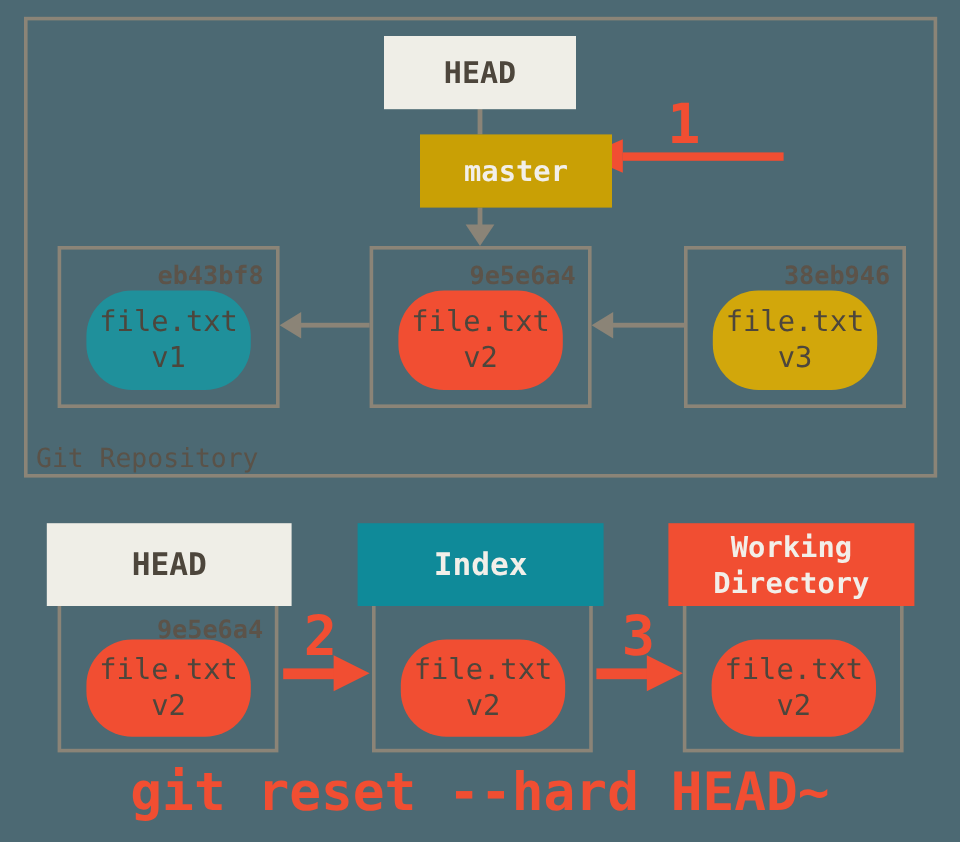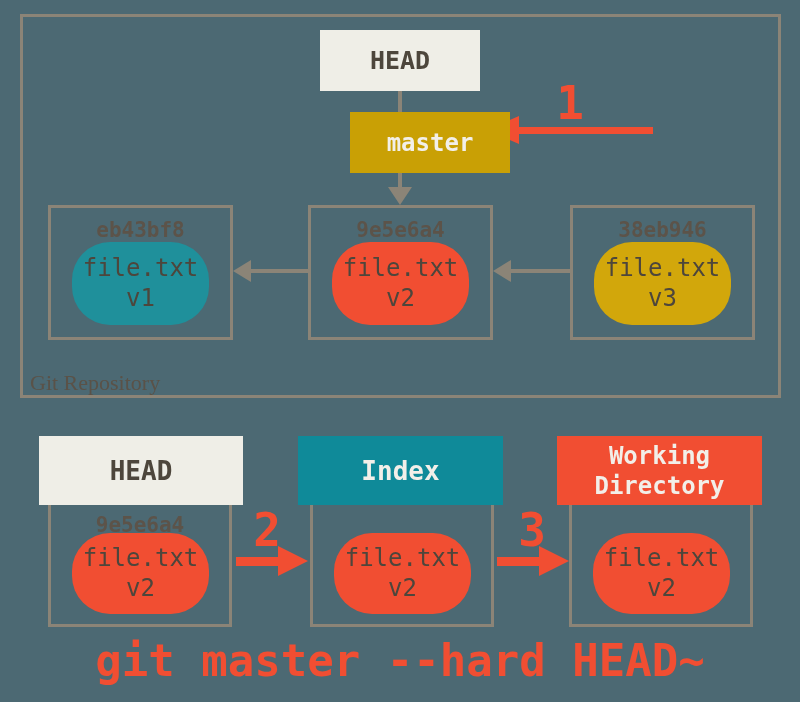--- a/index.html
+++ b/index.html
@@ -21,36 +21,36 @@
   .pill {
     position:absolute; border-radius:38px; z-index:3;
     display:flex; flex-direction:column; align-items:center; justify-content:center;
     color:#4D463C; font-size:24px; line-height:1.22; text-align:center;
   }
   .pill-red  { background:#F14E32; }
   .pill-teal { background:#1F909B; }
   .pill-gold { background:#D2A70B; }
   .hash {
     position:absolute; width:100%; text-align:center;
-    color:#5C5349; font-size:21px; z-index:2;
+    color:#5C5349; font-size:21px; z-index:2;margin-left:35px;
   }
   .gline { position:absolute; background:#8B8477; z-index:1; }
   .rline { position:absolute; background:#F14E32; z-index:4; }
   .tri { position:absolute; width:0; height:0; z-index:4; }
   .tri-down-gray  { border-left:12px solid transparent; border-right:12px solid transparent; border-top:18px solid #8B8477; }
   .tri-left-gray  { border-top:11px solid transparent; border-bottom:11px solid transparent; border-right:18px solid #8B8477; }
   .tri-left-red   { border-top:14px solid transparent; border-bottom:14px solid transparent; border-right:32px solid #F14E32; }
   .tri-right-red  { border-top:15px solid transparent; border-bottom:15px solid transparent; border-left:30px solid #F14E32; }
   .stepnum {
     position:absolute; color:#F14E32; font-weight:bold; font-size:46px;
     line-height:1; text-align:center; z-index:6;
   }
   .repo-label {
     position:absolute; left:30px; top:370px;
-    color:#5A5248; font-size:22px; z-index:2;font-family:Liberation Serif, serif;
+    color:#5A5248; font-size:22px; z-index:2;
   }
   .cmd {
     position:absolute; top:637px; left:0; width:100%; text-align:center;
     color:#F14E32; font-weight:bold; font-size:44px; line-height:1.1; z-index:6;
   }
   .wd-text { line-height:1.25; font-size:24px; padding:0 8px; }
 </style>
 </head>
 <body>
 
@@ -136,15 +136,15 @@
   </div>
 
   <div class="stepnum" style="left:249px; top:507px; width:36px;">2</div>
   <div class="rline" style="left:236px; top:557px; width:44px; height:9px;"></div>
   <div class="tri tri-right-red" style="left:278px; top:546px;"></div>
 
   <div class="stepnum" style="left:514px; top:507px; width:36px;">3</div>
   <div class="rline" style="left:497px; top:557px; width:44px; height:9px;"></div>
   <div class="tri tri-right-red" style="left:539px; top:546px;"></div>
 
-  <div class="cmd">git master --hard HEAD~</div>
+  <div class="cmd">git reset --hard HEAD~</div>
 
 </div>
 
 </body></html>

